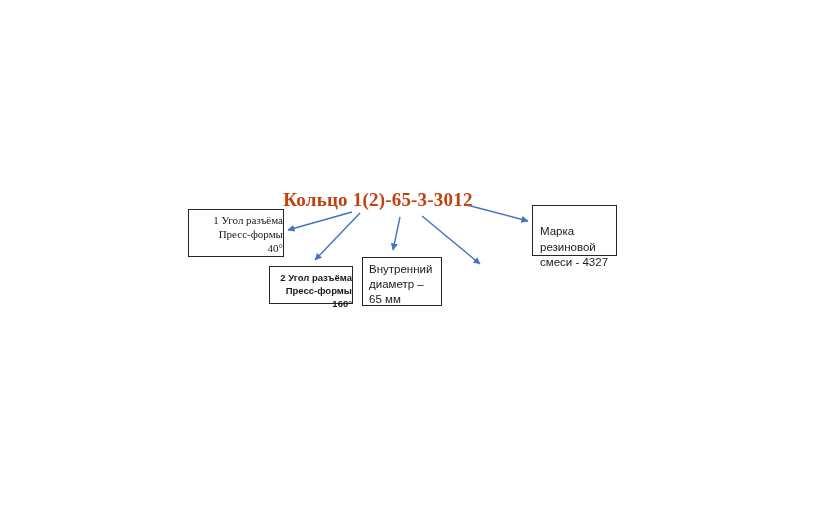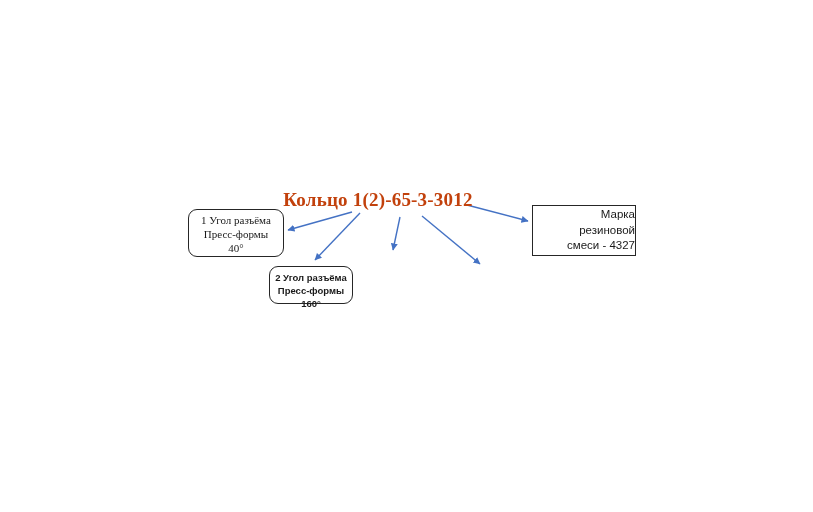--- a/index.html
+++ b/index.html
@@ -37,21 +37,21 @@
     color: #c2410c;
     white-space: nowrap;
   }
   .node {
     position: absolute;
     border: 1.5px solid #262626;
     background: #ffffff;
     box-sizing: border-box;
   }
   .node .line { display: block; }
-  .node-center { text-align: center; border-radius: 9px; }
+  .node-center { text-align: right; }
   .node-left   { text-align: left; }
 
   .node-angle90 {
     left: 188px; top: 209px; width: 96px; height: 48px;
     font-family: "Liberation Serif", serif;
     font-size: 11px; line-height: 14px;
     padding-top: 3px;
   }
   .node-angle180 {
     left: 269px; top: 266px; width: 84px; height: 38px;
@@ -63,24 +63,23 @@
     left: 362px; top: 257px; width: 80px; height: 49px;
     font-size: 11.5px; line-height: 15px;
     padding: 4px 0 0 6px;
   }
   .node-thickness {
     left: 455px; top: 268px; width: 75px; height: 65px;
     font-size: 11.5px; line-height: 15px;
     padding: 4px 0 0 6px;
   }
   .node-rubber {
-    left: 532px; top: 205px; width: 104px; height: 51px;
+    left: 532px; top: 205px; width: 85px; height: 51px;
     font-size: 11.5px; line-height: 15.5px;
-    padding: 1px 0 0 7px;
-    text-align: right;
+    padding: 18px 0 0 7px;
   }
 </style>
 </head>
 <body>
 
 <div class="canvas">
 
   <svg class="arrows-layer" width="813" height="512" viewBox="0 0 813 512" xmlns="http://www.w3.org/2000/svg">
     <defs>
       <marker id="arrowhead" markerWidth="8" markerHeight="8" refX="6.5" refY="3.5" orient="auto" markerUnits="userSpaceOnUse">
@@ -101,20 +100,25 @@
     <span class="line">Пресс-формы</span>
     <span class="line">40°</span>
   </div>
 
   <div class="node node-center node-angle180">
     <span class="line">2 Угол разъёма</span>
     <span class="line">Пресс-формы</span>
     <span class="line">160°</span>
   </div>
 
+  <div class="node node-left node-diameter">
+    <span class="line">Внутренний</span>
+    <span class="line">диаметр –</span>
+    <span class="line">65 мм</span>
+  </div>
 
 
   <div class="node node-left node-rubber">
     <span class="line">Марка</span>
     <span class="line">резиновой</span>
     <span class="line">смеси - 4327</span>
   </div>
 
 </div>
 

